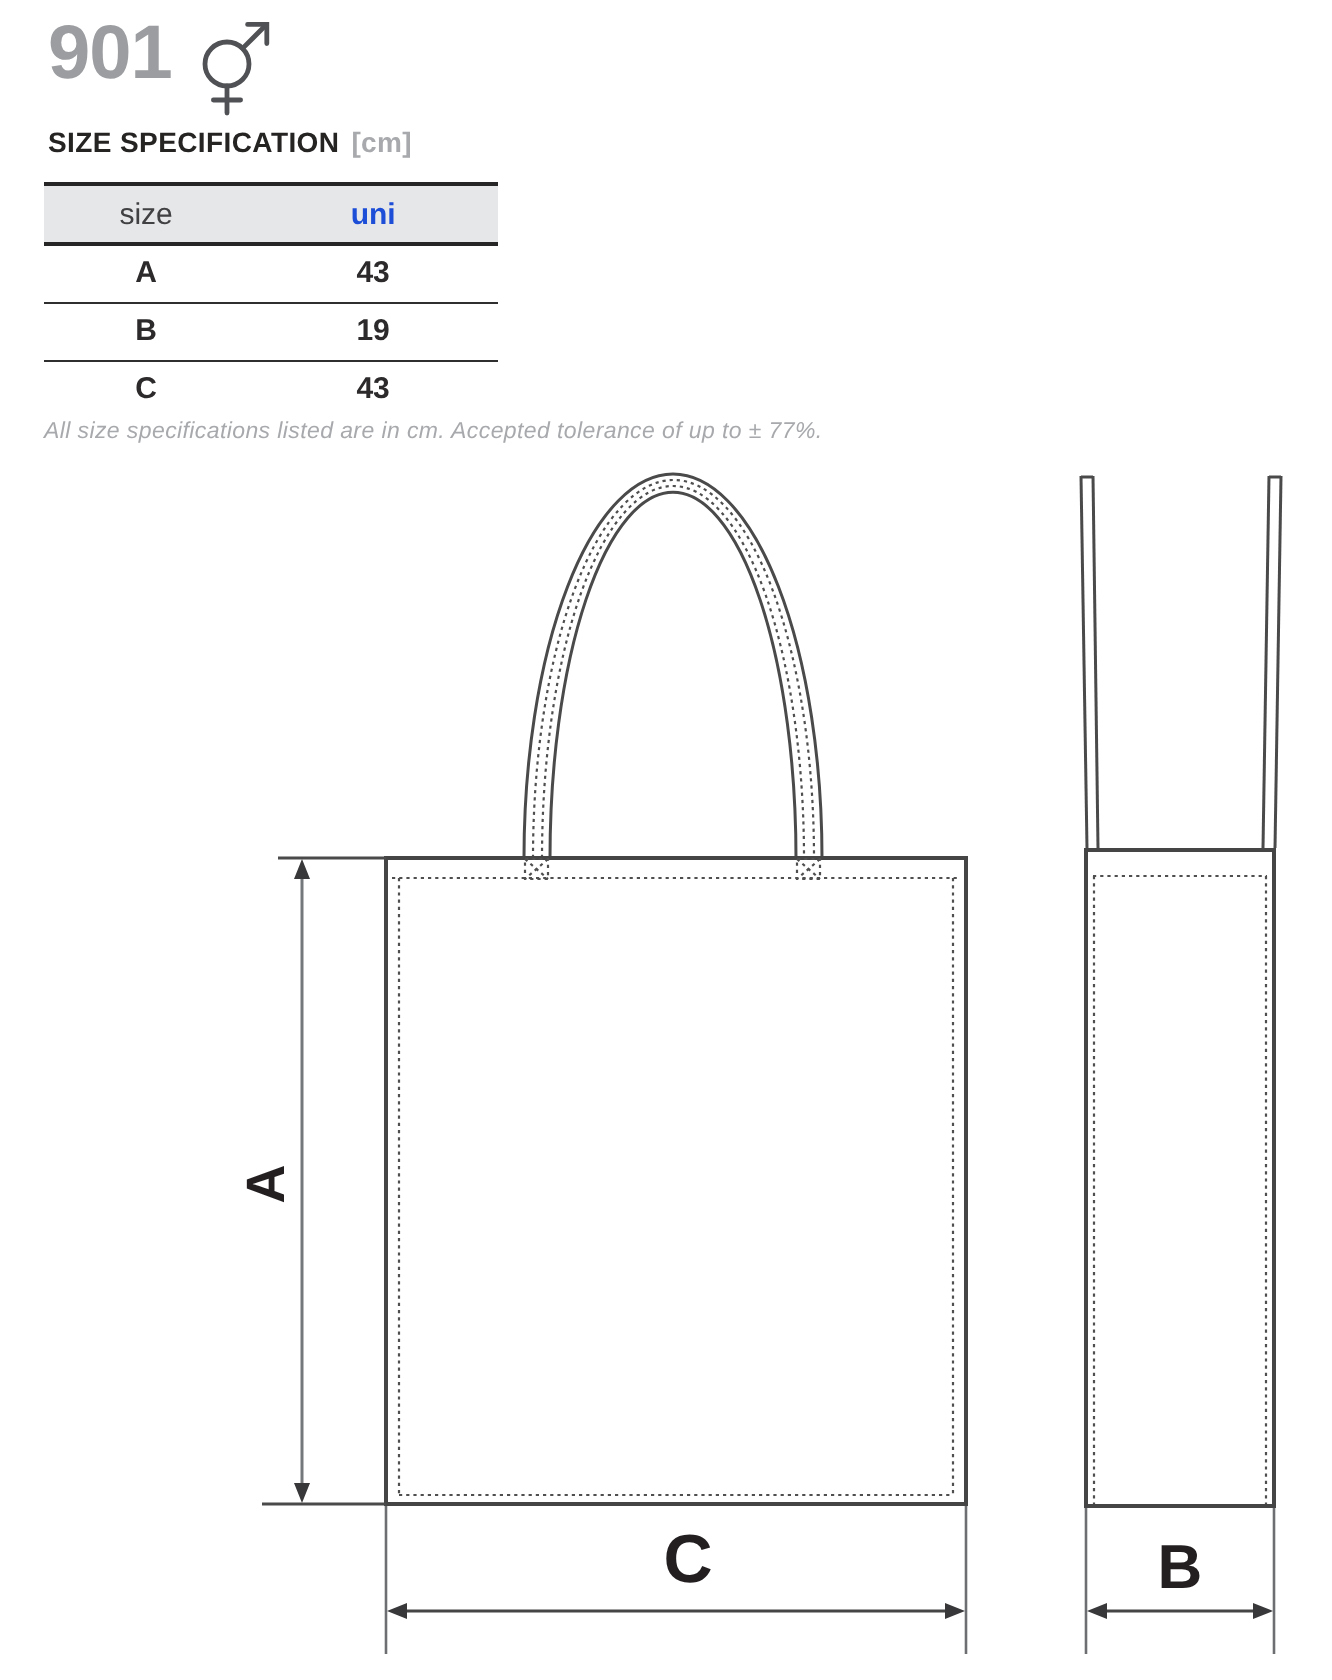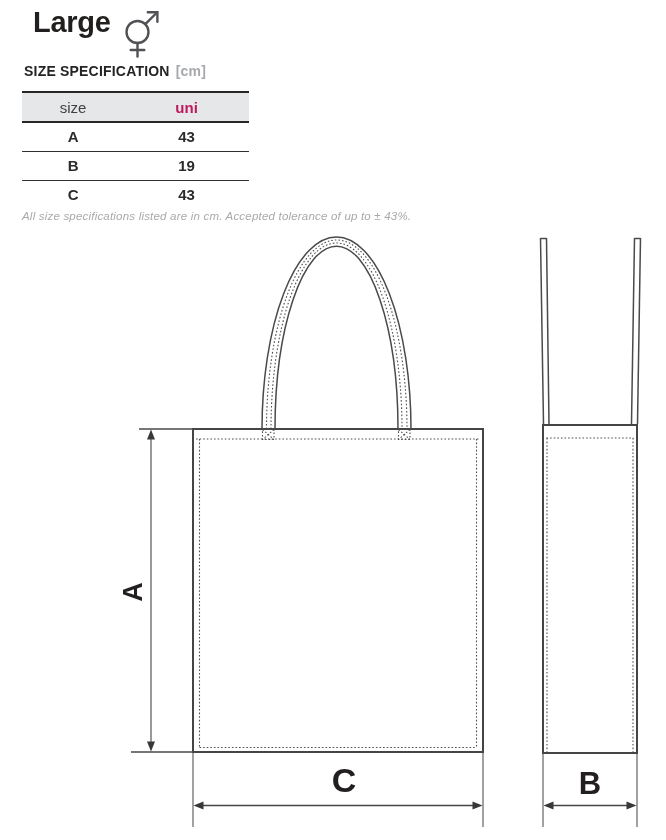--- a/index.html
+++ b/index.html
@@ -18,21 +18,21 @@
   .spec-unit{color:#a7a9ac;margin-left:6px;font-weight:800;}
   
   table.size-table{
     position:absolute;left:22px;top:91px;width:227px;
     border-collapse:collapse;border-top:2px solid #262626;
     font-size:15px;color:#2c2a2a;
   }
   table.size-table td,table.size-table th{text-align:center;padding:0;}
   tr.hdr{background:#e6e7e8;height:30px;border-bottom:2px solid #262626;}
   tr.hdr th.c1{font-weight:400;color:#414042;}
-  tr.hdr th.c2{font-weight:700;color:#be185d;}
+  tr.hdr th.c2{font-weight:700;color:#1d4ed8;}
   tr.data{height:29px;}
   tr.data + tr.data{border-top:1.5px solid #2f2f2f;}
   tr.data td.c1{font-weight:700;}
   tr.data td.c2{font-weight:700;}
   
   .note{position:absolute;left:22px;top:210px;font-size:11.5px;font-style:italic;color:#a7a9ac;letter-spacing:0.2px;}
   
   svg.diagram{position:absolute;left:0;top:0;}
   .outline{fill:none;stroke:#454545;stroke-width:2;}
   .thin{fill:none;stroke:#4a4a4a;stroke-width:1.5;}
@@ -44,21 +44,21 @@
   .gi{fill:none;stroke:#4f5154;stroke-width:2.4;stroke-linecap:round;stroke-linejoin:miter;}
   .dim-label{position:absolute;color:#231f20;font-weight:700;text-align:center;}
   .lbl-a{left:113px;top:572px;width:40px;height:40px;line-height:40px;font-size:27px;transform:rotate(-90deg);}
   .lbl-b{left:570px;top:765px;width:40px;height:38px;line-height:38px;font-size:31px;}
   .lbl-c{left:324px;top:760px;width:40px;height:40px;line-height:40px;font-size:34px;}
 </style>
 </head>
 <body>
 
 <div class="title-row">
-  <span class="product-name">Large</span>
+  <span class="product-code">901</span>
   <span class="gender-icon">
     <svg width="42" height="50" viewBox="0 0 42 50">
       <circle class="gi" cx="17.5" cy="23" r="11"></circle>
       <line class="gi" x1="25.3" y1="15.2" x2="36" y2="4.5"></line>
       <polyline class="gi" points="27.8,3.2 37.4,3.2 37.4,12.8"></polyline>
       <line class="gi" x1="17.5" y1="34" x2="17.5" y2="47.5"></line>
       <line class="gi" x1="10.7" y1="41" x2="24.3" y2="41"></line>
     </svg>
   </span>
 </div>
@@ -85,21 +85,21 @@
     <td class="c1">B</td>
     <td class="c2">19</td>
   </tr>
   <tr class="data">
     <td class="c1">C</td>
     <td class="c2">43</td>
   </tr>
 </tbody>
   </table>
 
-<div class="note">All size specifications listed are in cm. Accepted tolerance of up to ± 43%.</div>
+<div class="note">All size specifications listed are in cm. Accepted tolerance of up to ± 77%.</div>
 
 <svg class="diagram" width="666" height="840" viewBox="0 0 666 840">
 
   <g>
 
     <path class="thin" d="M262 429 A 74.5 192 0 0 1 411 429"></path>
     <path class="thin" d="M275 429 A 61.5 183 0 0 1 398 429"></path>
     <path class="dot" d="M266.5 429 A 70.25 189 0 0 1 407 429"></path>
     <path class="dot" d="M271 429 A 65.5 186 0 0 1 402 429"></path>
 

